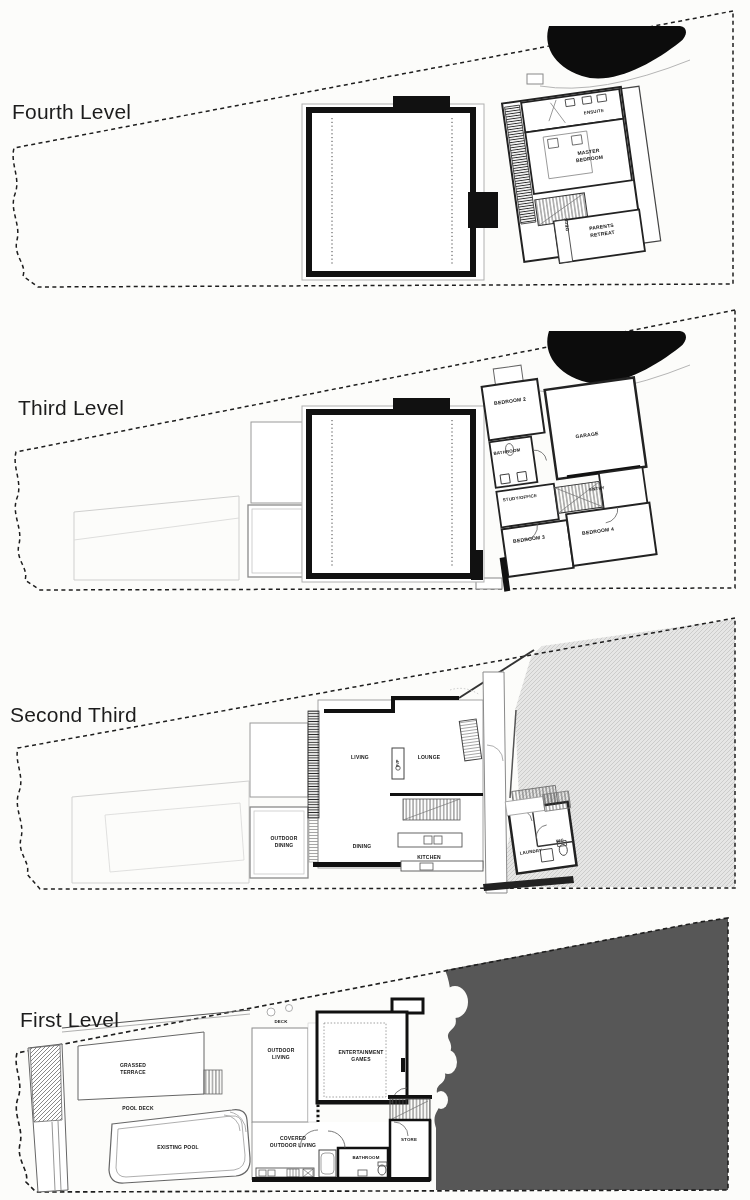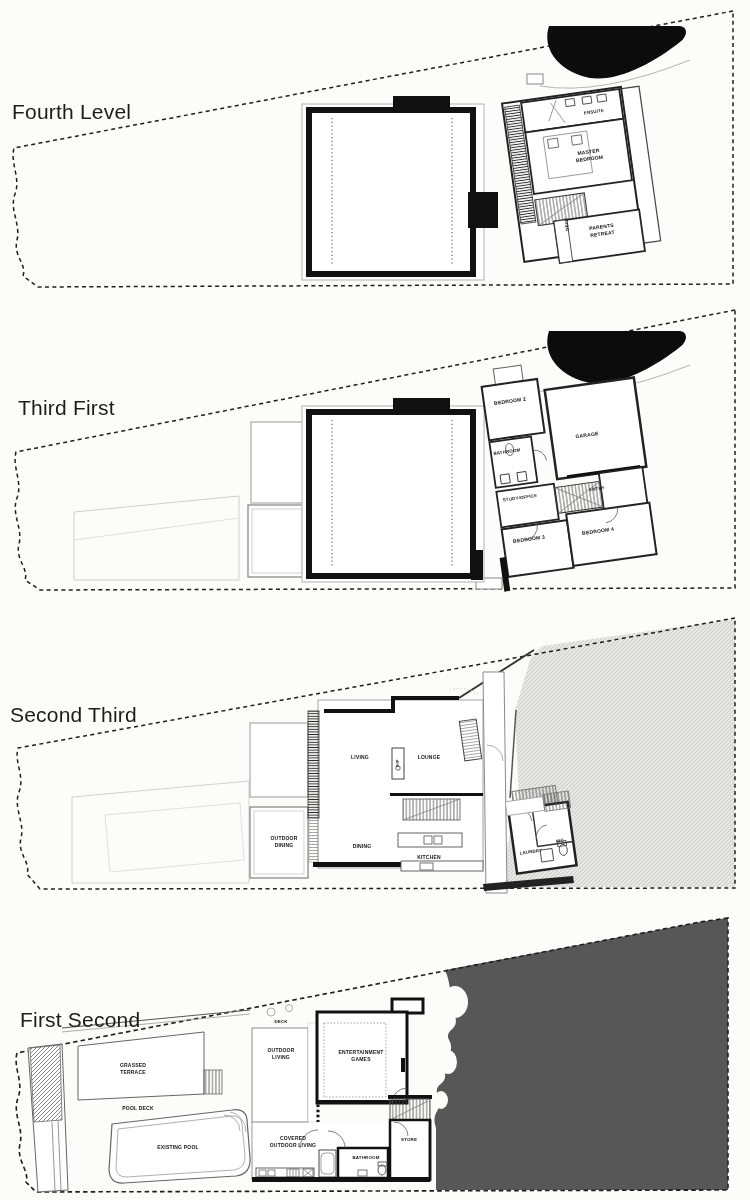--- a/index.html
+++ b/index.html
@@ -244,23 +244,23 @@
       <path d="M290,1169 V1177 M293,1169 V1177 M296,1169 V1177" stroke="#555" stroke-width="0.6"></path>
       <rect x="303" y="1169" width="10" height="8" fill="none" stroke="#555" stroke-width="0.7"></rect>
       <path d="M303,1169 L313,1177 M313,1169 L303,1177" stroke="#555" stroke-width="0.6"></path>
     </g>
     <rect x="252" y="1177" width="178" height="5" fill="#111"></rect>
     <path d="M430,1120 V1180" stroke="#111" stroke-width="2.5"></path>
   </g>
 </svg>
 
 <div class="lvl-title" style="left:12px;top:100px">Fourth Level</div>
-<div class="lvl-title" style="left:18px;top:396px">Third First</div>
+<div class="lvl-title" style="left:18px;top:396px">Third Level</div>
 <div class="lvl-title" style="left:10px;top:703px">Second Third</div>
-<div class="lvl-title" style="left:20px;top:1008px">First Second</div>
+<div class="lvl-title" style="left:20px;top:1008px">First Level</div>
 
 <div class="rl rot sm" style="left:594px;top:112px;width:34px">ENSUITE</div>
 <div class="rl rot" style="left:589px;top:155px;width:30px">MASTER BEDROOM</div>
 <div class="rl vert sm" style="left:567px;top:224px;width:30px">DECK</div>
 <div class="rl rot" style="left:602px;top:230px;width:30px">PARENTS RETREAT</div>
 
 <div class="rl rot" style="left:510px;top:401px;width:36px">BEDROOM 2</div>
 <div class="rl rot" style="left:587px;top:435px;width:32px">GARAGE</div>
 <div class="rl rot sm" style="left:507px;top:452px;width:40px">BATHROOM</div>
 <div class="rl rot sm" style="left:520px;top:498px;width:46px">STUDY/OFFICE</div>

